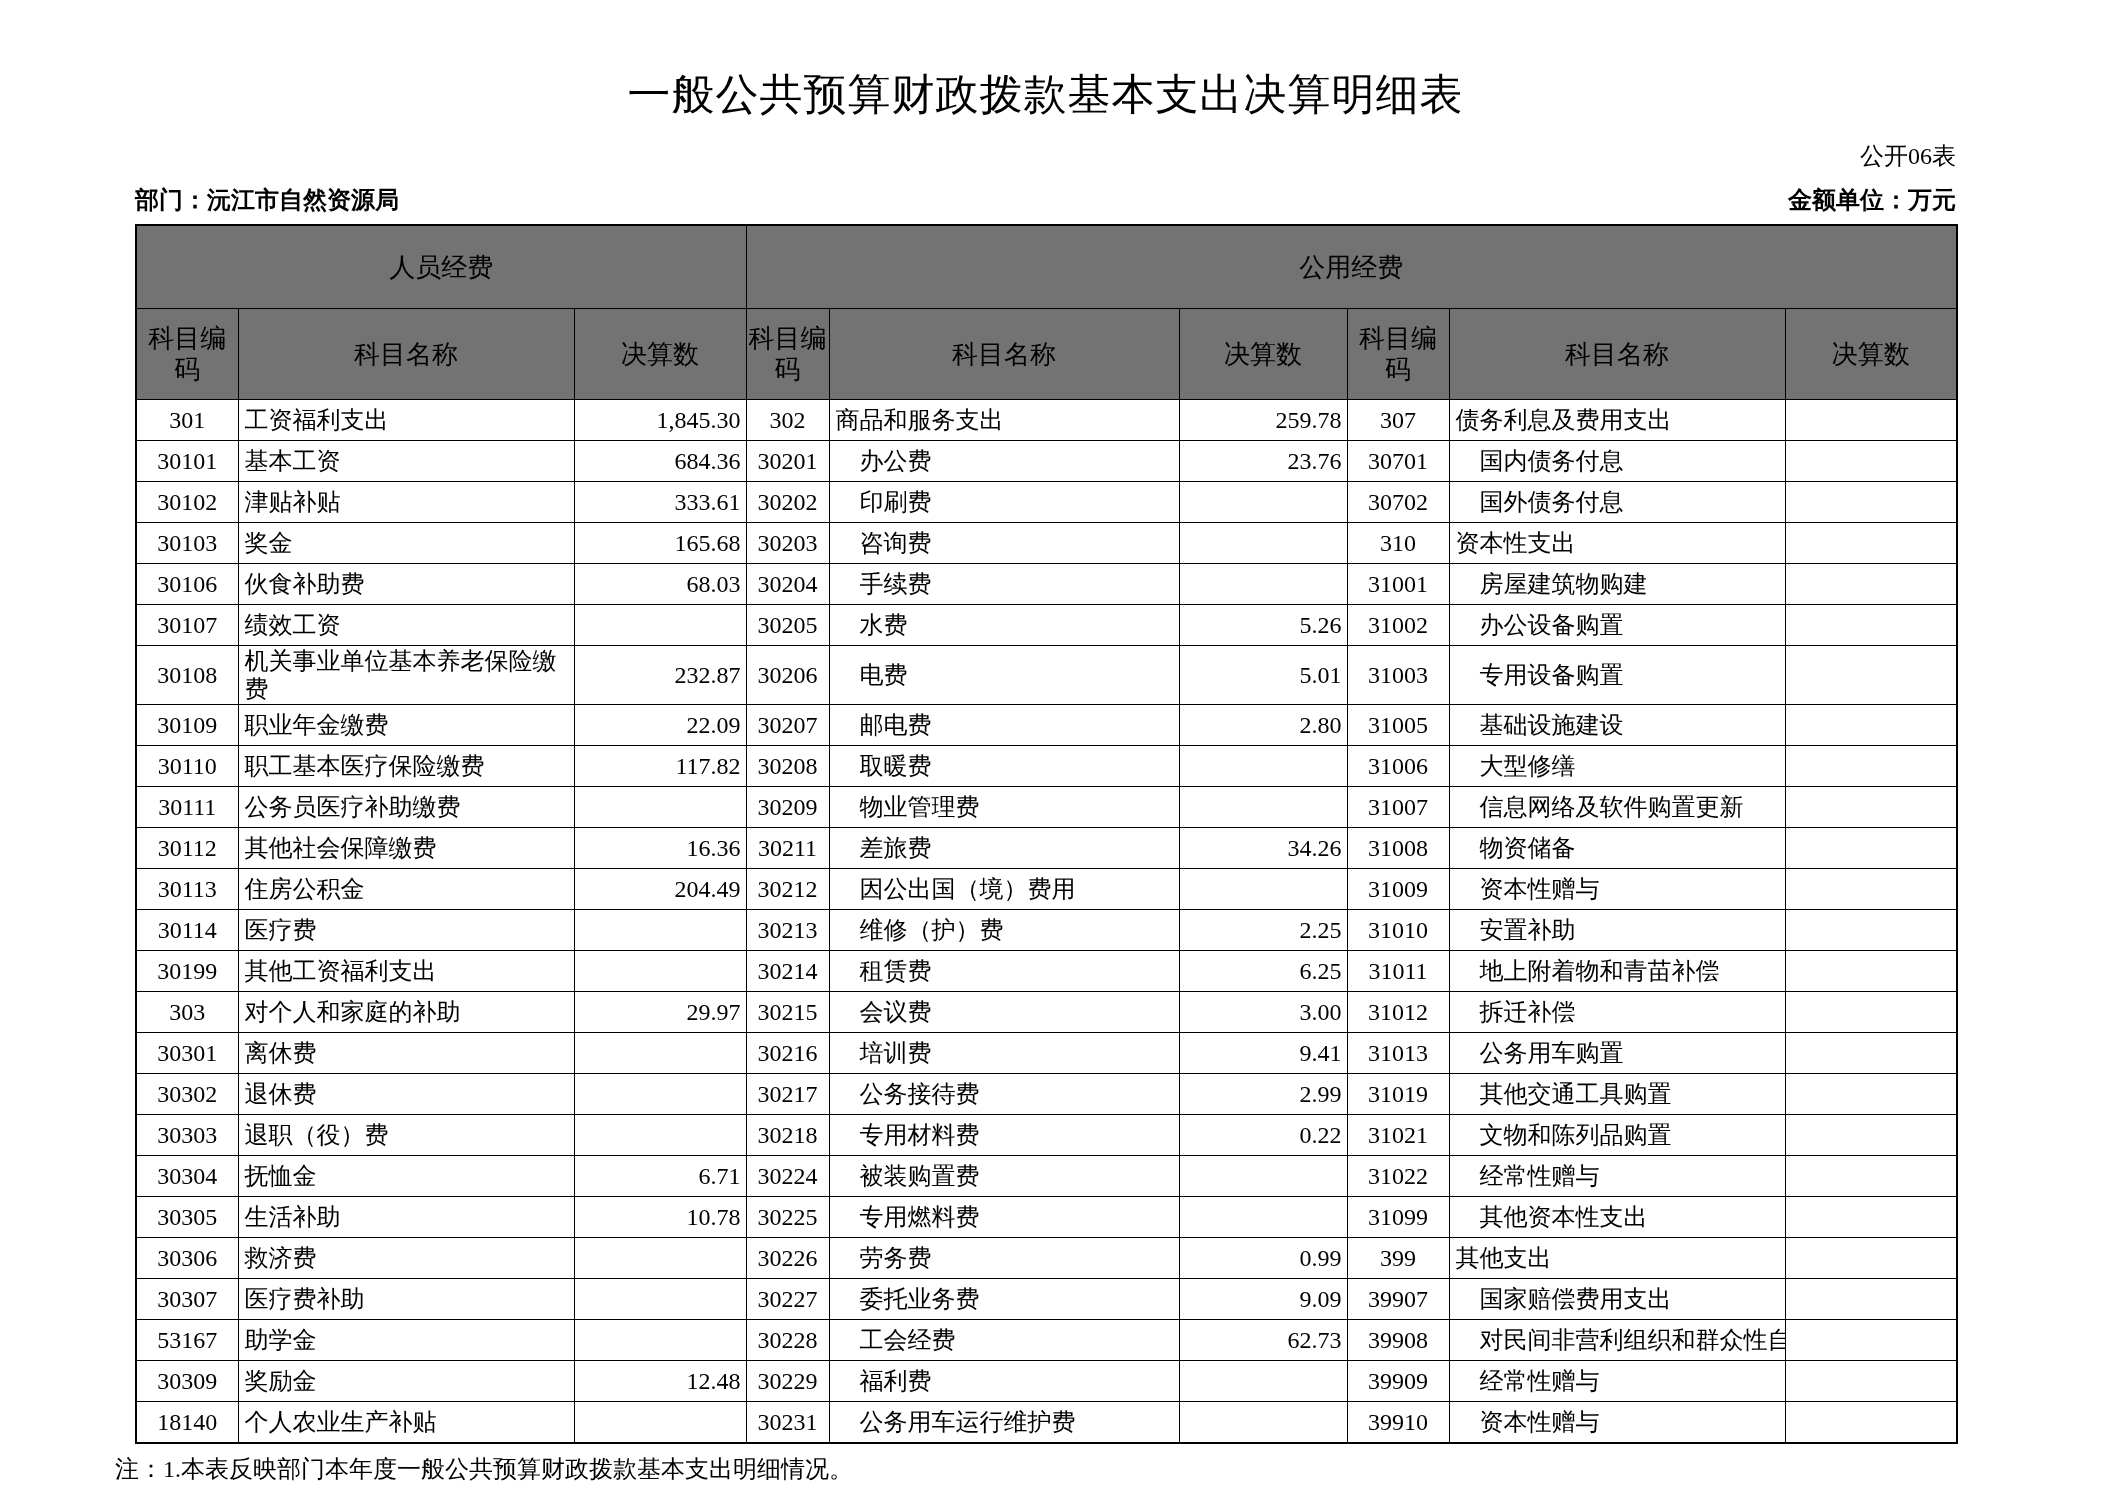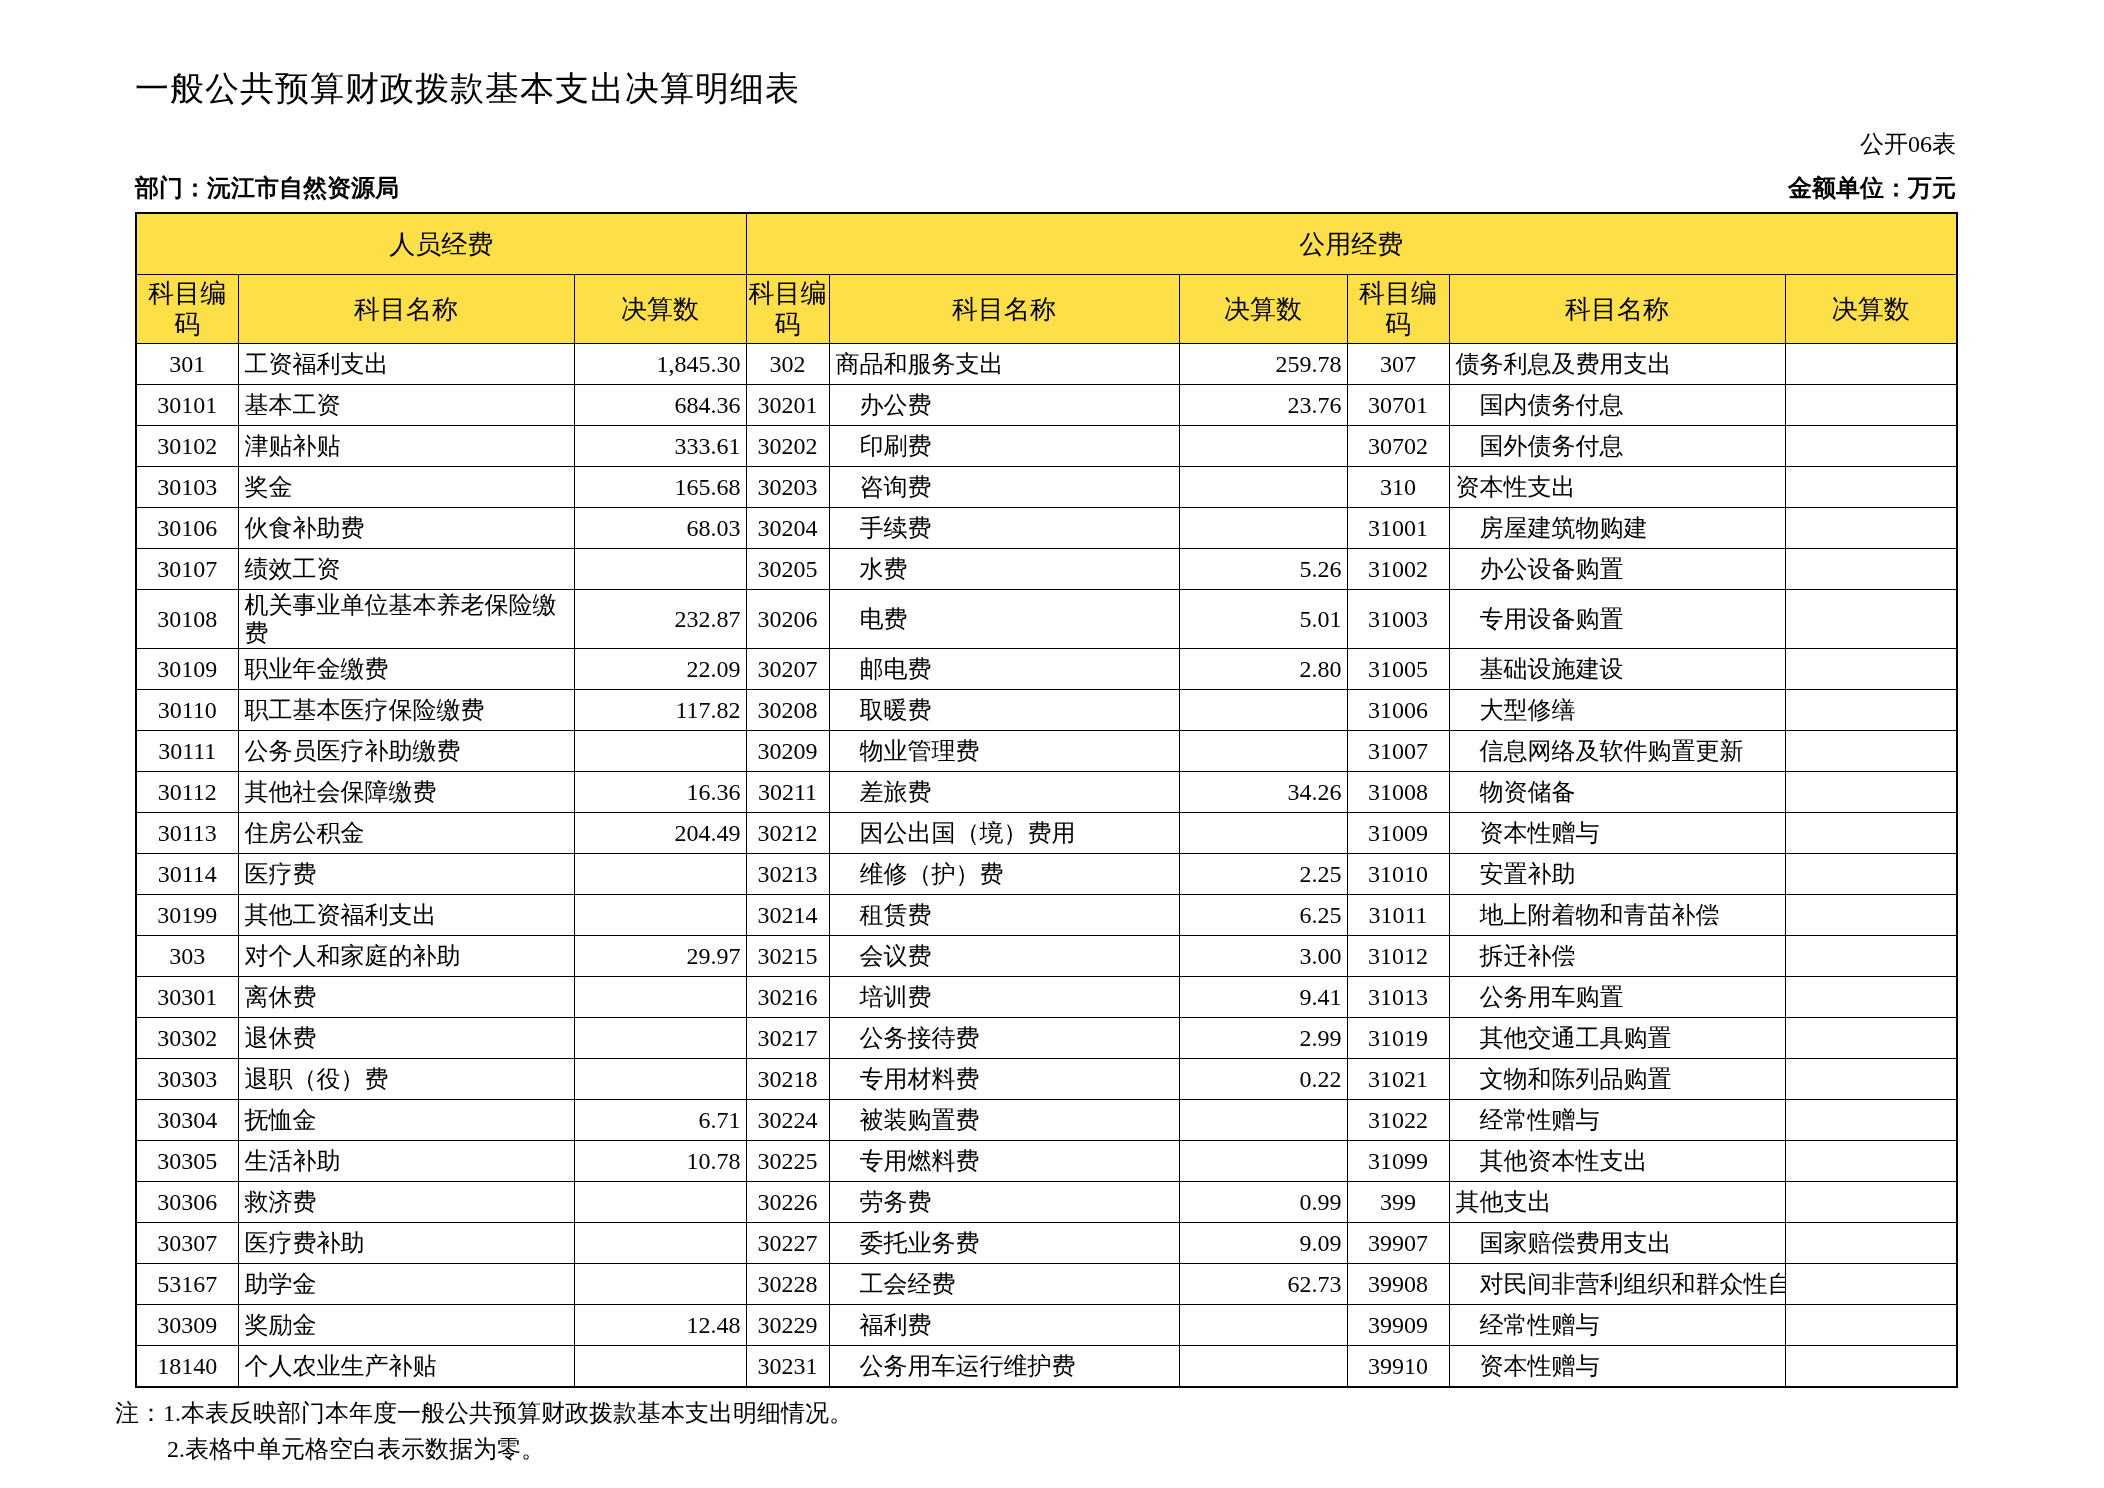--- a/index.html
+++ b/index.html
@@ -2,31 +2,31 @@
 <html><head>
 <meta charset="utf-8">
 <style>
   html,body { margin:0; padding:0; background:#ffffff; }
   body {
     width:2104px; height:1488px; position:relative;
     font-family:"Liberation Serif","DejaVu Serif",serif;
     color:#000;
   }
   .content { position:absolute; left:135px; top:0; width:1821px; }
-  .title { margin-top:66px; font-size:34px; letter-spacing:1px; white-space:nowrap; }
+  .title { margin-top:66px; text-align:center; font-size:43px; letter-spacing:1px; white-space:nowrap; }
   .code-line { text-align:right; font-size:24px; margin-top:16px; }
   .meta-line { display:flex; justify-content:space-between; font-size:24px; margin-top:12px; margin-bottom:8px;font-weight:bold; }
   table.main {
     border-collapse:collapse; table-layout:fixed; width:1821px;
     border:2px solid #000;
   }
   table.main th, table.main td { border:1px solid #000; overflow:hidden; }
   thead th {
-    background:#fde047; font-weight:normal; font-size:26px;
-    text-align:center; vertical-align:middle; padding:1px 2px;
+    background:#737373; font-weight:normal; font-size:26px;
+    text-align:center; vertical-align:middle; padding:12px 2px;
   }
   tr.group-row th { height:58px; }
   tr.colhead-row th { height:66px; line-height:31px; }
   tbody td { font-size:24px; height:38px; line-height:28px; vertical-align:middle; background:#fff; }
   td.code { text-align:center; padding:1px 2px; }
   td.name { text-align:left; padding:1px 4px 1px 6px; white-space:pre-wrap; word-break:break-all; }
   td.name.clip { white-space:pre; word-break:normal; }
   td.amount { text-align:right; padding:1px 5px 1px 2px; }
   .notes { font-size:24px; margin-top:7px; margin-left:-20px; line-height:36px; }
   .note-2 { padding-left:52px; }

